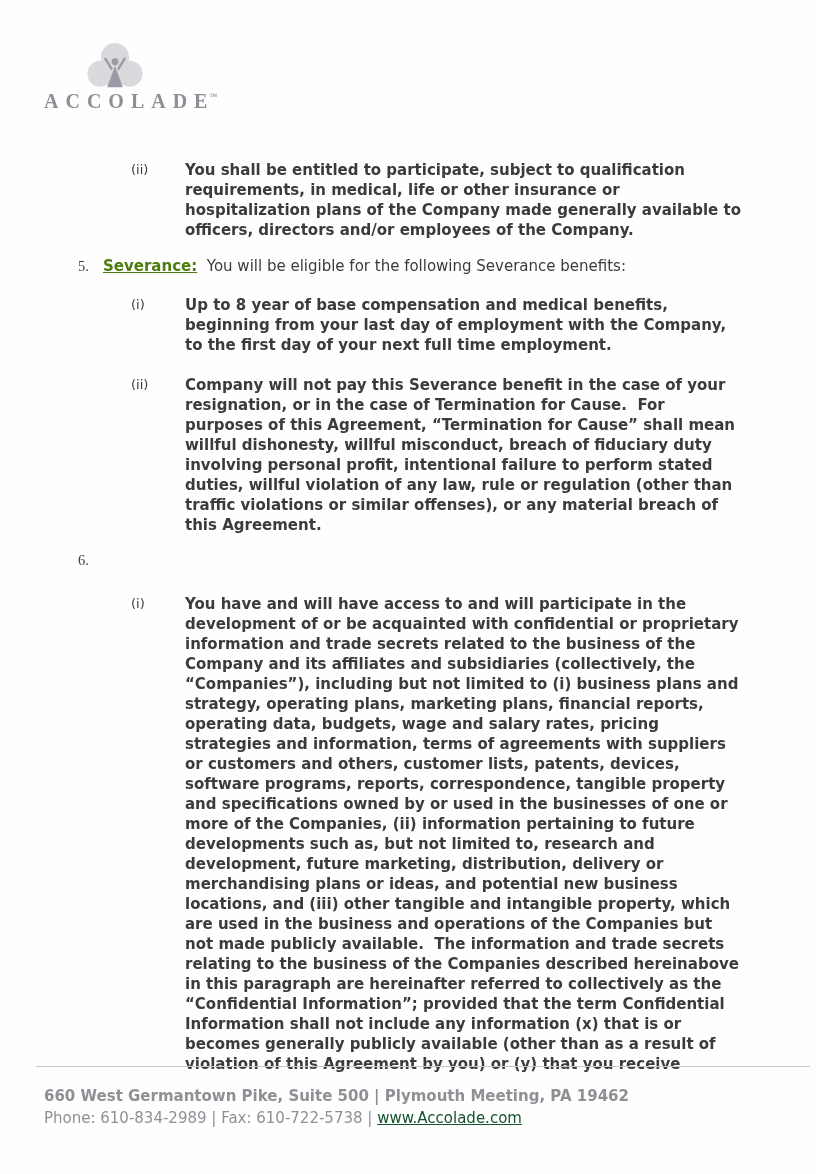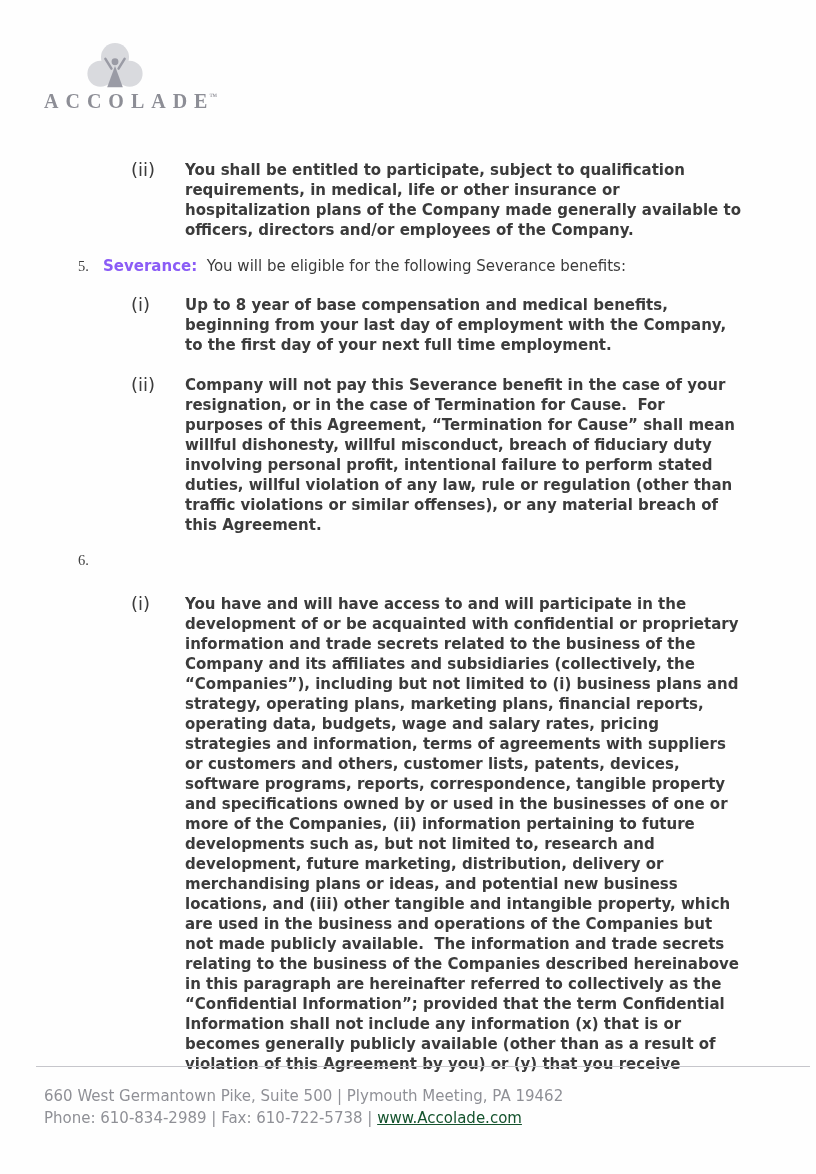--- a/index.html
+++ b/index.html
@@ -12,36 +12,36 @@
   .licon{position:absolute;left:38px;top:0;width:66px;height:50px;}
   .wordmark{
     position:absolute;left:0;top:48px;
     font-family:"Liberation Serif",serif;font-size:20px;letter-spacing:7px;
     color:#8d8e96;white-space:nowrap;font-weight:bold;
   }
   .tm{font-size:8px;letter-spacing:0;vertical-align:9px;margin-left:-5px;color:#9a9aa2;}
   
   .main{position:absolute;top:160px;left:0;width:816px;}
   .item{display:flex;margin-left:131px;}
-  .marker{flex:0 0 54px;width:54px;font-size:18px;line-height:20px;}
+  .marker{flex:0 0 54px;width:54px;font-size:13px;line-height:20px;}
   .itext{margin:0;width:556px;font-size:15px;line-height:20px;white-space:pre-wrap;font-weight:bold;}
   .sec{display:flex;margin-left:78px;}
   .num{
     flex:0 0 25px;width:25px;
     font-family:"Liberation Serif",serif;font-size:14.5px;line-height:20px;color:#3f3f3f;
   }
   .stext{margin:0;width:648px;font-size:15px;line-height:20px;white-space:pre-wrap;}
-  .hword{font-weight:bold;color:#8b5cf6;}
+  .hword{font-weight:bold;text-decoration:underline;color:#4d7c0f;}
   .mb16{margin-bottom:16px;} .mb19{margin-bottom:19px;}
   .mb20{margin-bottom:20px;} .mb15{margin-bottom:15px;} .mb24{margin-bottom:24px;}
   
   .pfooter{position:absolute;left:0;top:1066px;width:816px;color:#8f9096;font-size:15px;}
   .rule{position:absolute;left:36px;top:0;width:774px;border-top:1px solid #c6c6cb;}
   .fline{margin:0;position:absolute;left:44px;white-space:pre;line-height:20px;}
-  .fl1{top:20px;} .fl2{top:42px;}
+  .fl1{top:20px;font-weight:bold;} .fl2{top:42px;}
   .flink{color:#14532d;text-decoration:underline;}
 </style>
 </head>
 <body>
 
 <div class="page">
 
   <div class="logo">
     <svg class="licon" viewBox="0 0 62 48" aria-hidden="true">
       <circle cx="31" cy="14.5" r="13.5" fill="#d9dade"></circle>

